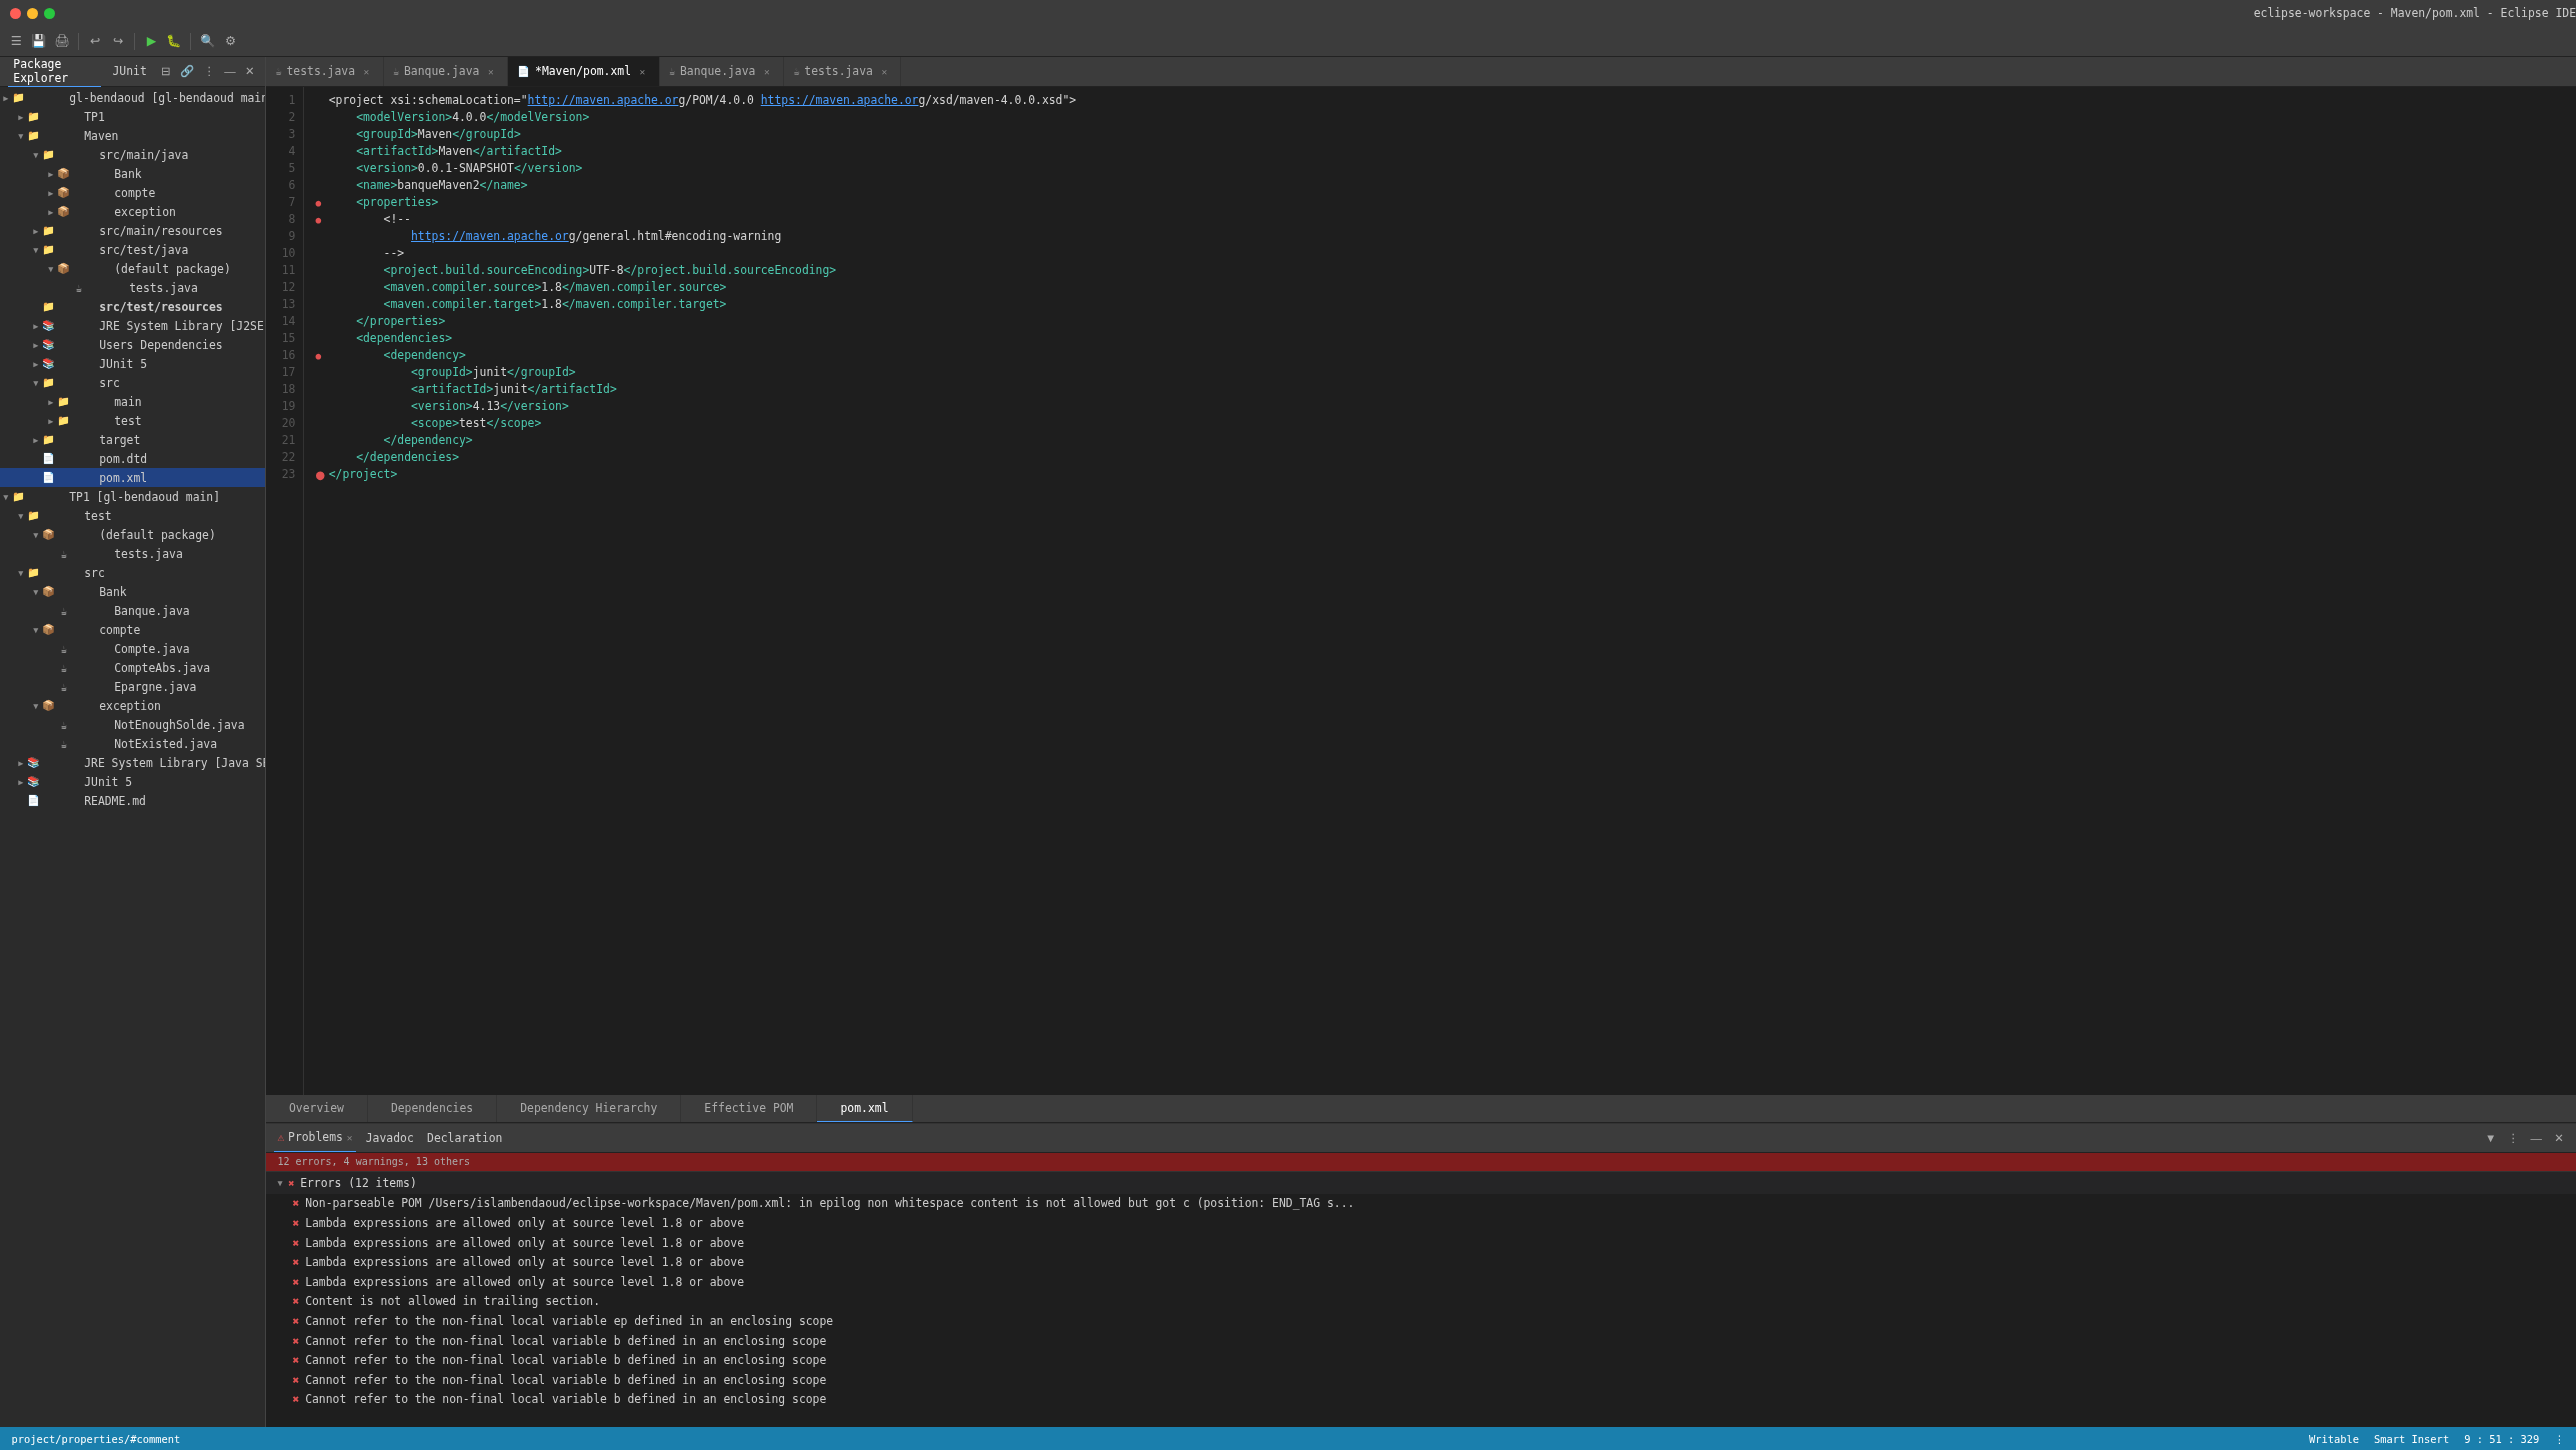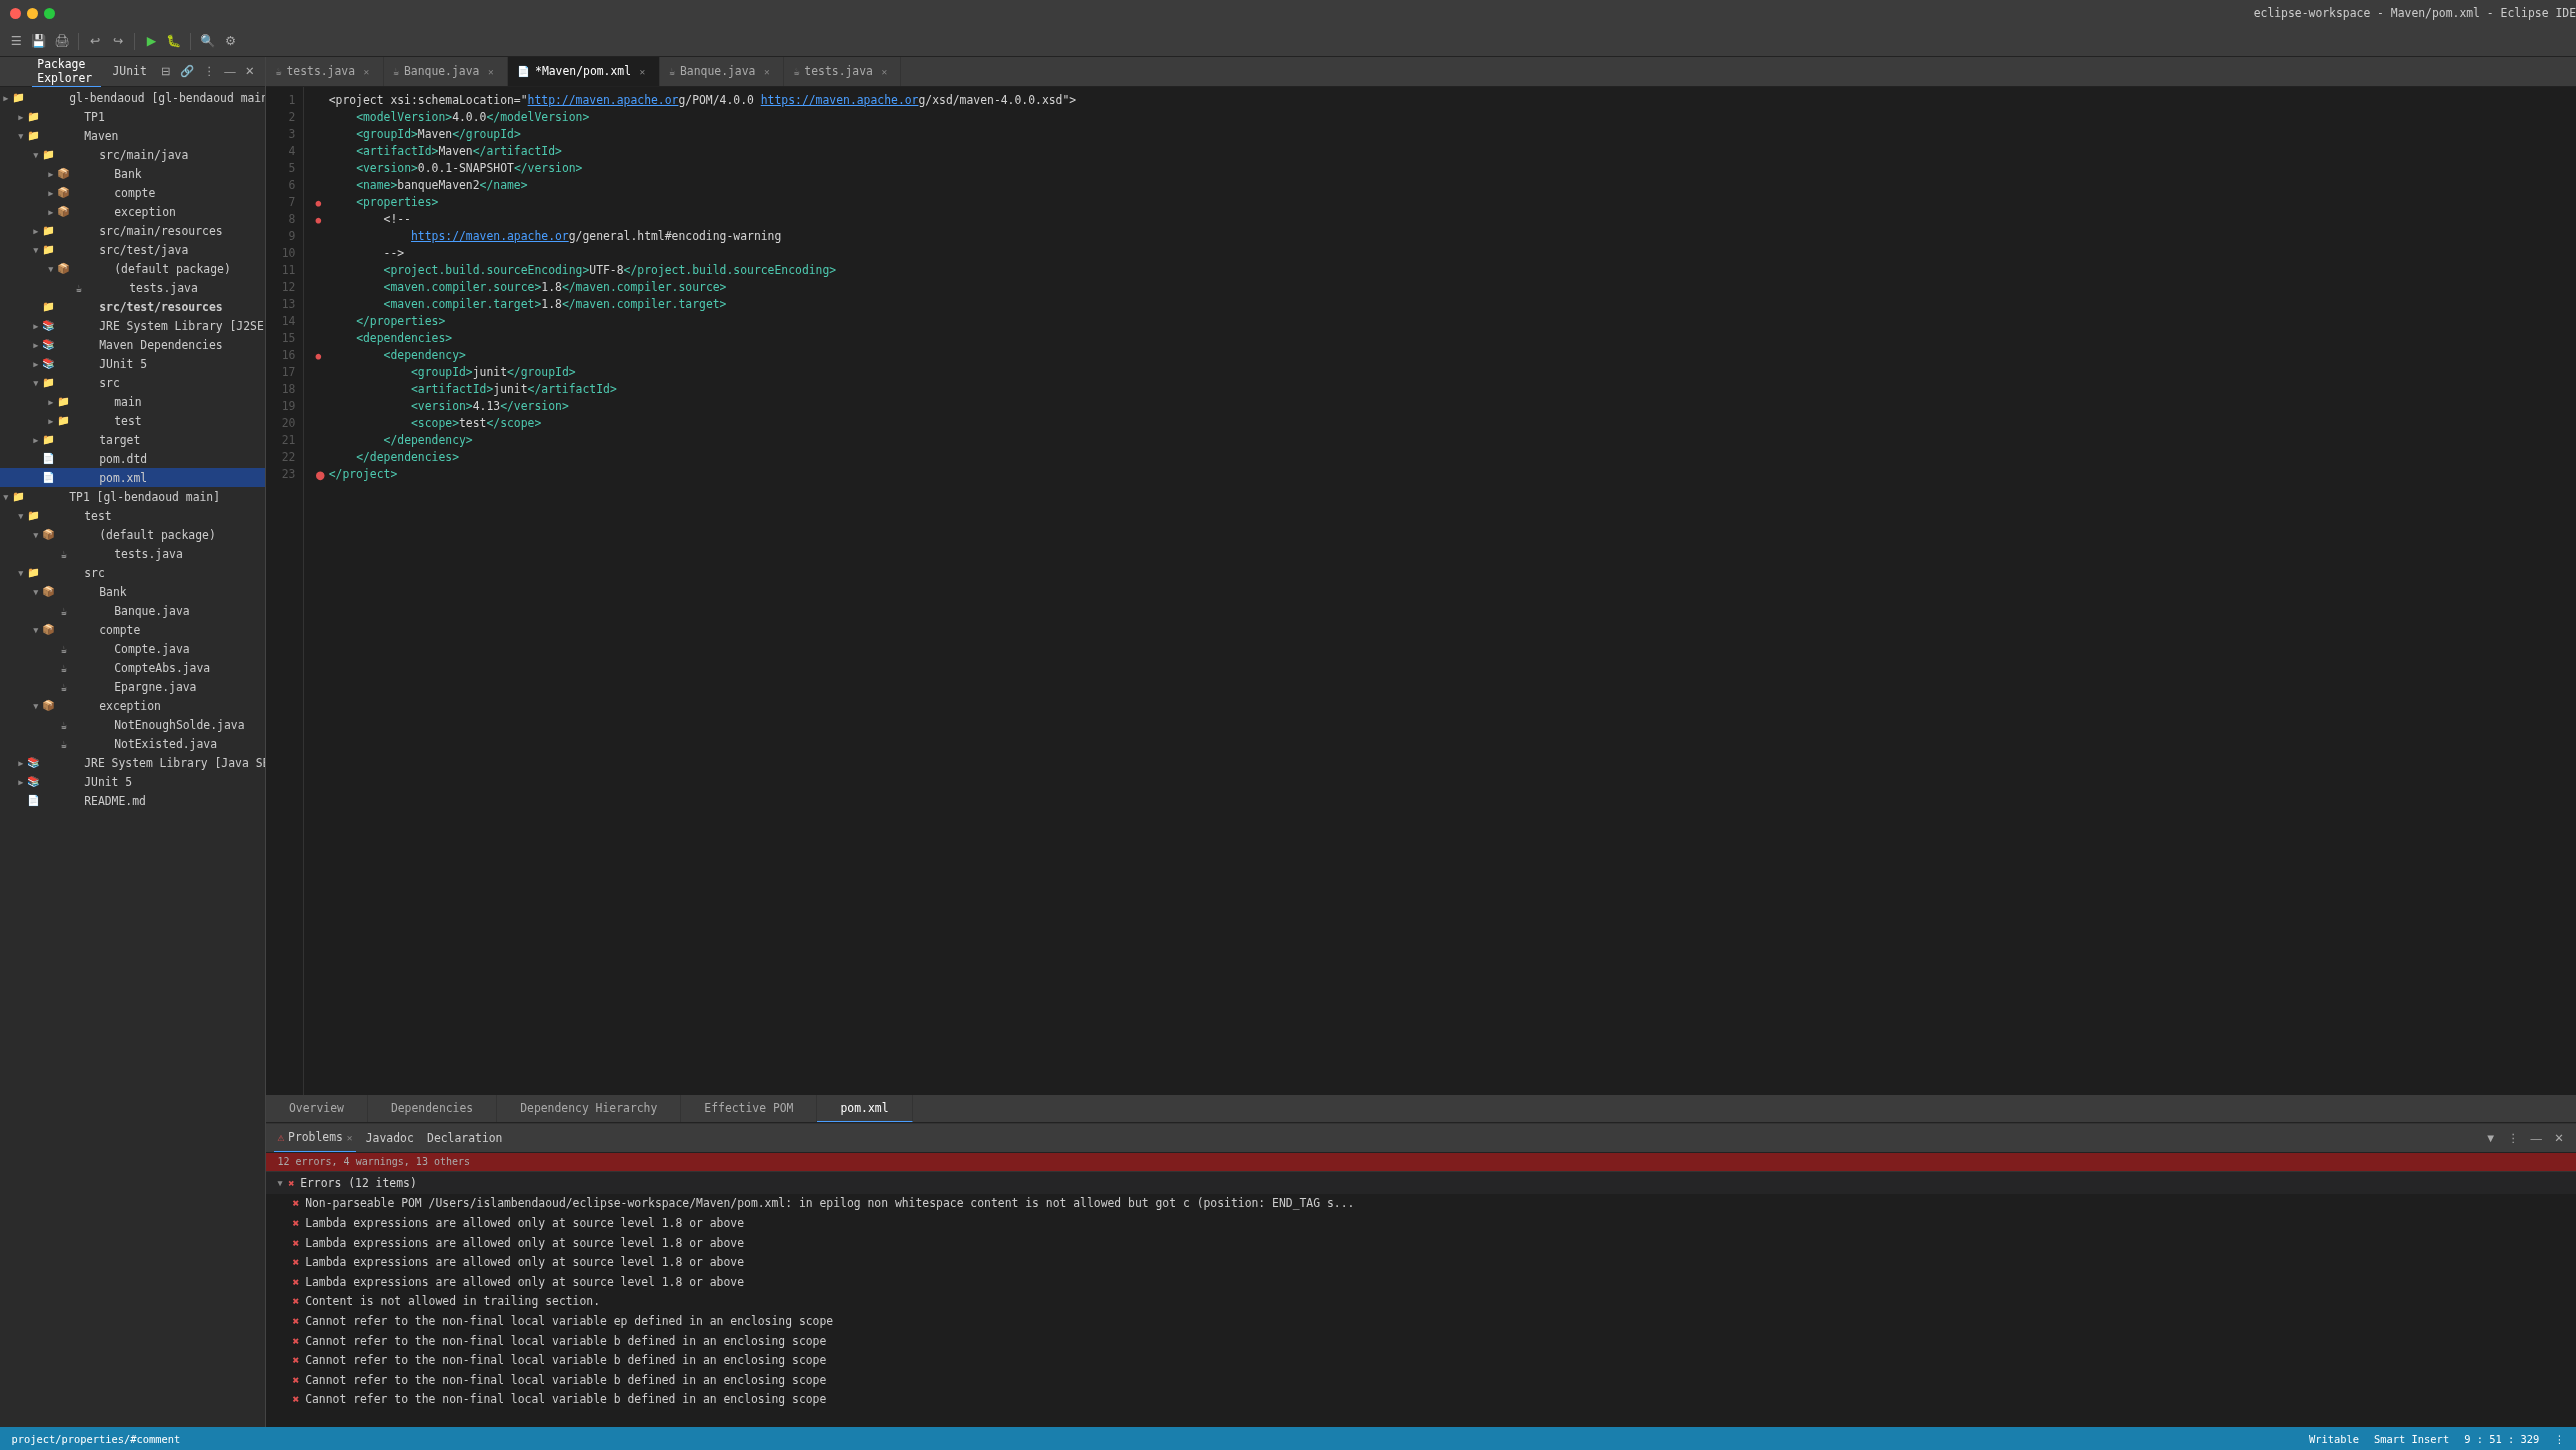--- a/index.html
+++ b/index.html
@@ -103,21 +103,20 @@
     }
     .panel-tab {
       font-size: 11.4px;
       color: #ccc;
       cursor: pointer;
       padding: 1.9px 5.7px;
     }
     .panel-tab.active {
       color: #ffffff;
       border-bottom: 1.9px solid #4a9eff;
-      margin-left: 24px;
     }
     .panel-actions {
       margin-left: auto;
       display: flex;
       gap: 3.8px;
     }
     .panel-action-btn {
       background: transparent;
       border: none;
       color: #aaa;
@@ -534,21 +533,21 @@
           <span class="tree-indent"></span>
           <span class="tree-arrow">▶</span>
           <span class="tree-icon">📚</span>
           <span class="tree-label">JRE System Library [J2SE-1.5]</span>
         </div>
         <div class="tree-item">
           <span class="tree-indent"></span>
           <span class="tree-indent"></span>
           <span class="tree-arrow">▶</span>
           <span class="tree-icon">📚</span>
-          <span class="tree-label">Maven Dependencies</span>
+          <span class="tree-label">Users Dependencies</span>
         </div>
         <div class="tree-item">
           <span class="tree-indent"></span>
           <span class="tree-indent"></span>
           <span class="tree-arrow">▶</span>
           <span class="tree-icon">📚</span>
           <span class="tree-label">JUnit 5</span>
         </div>
         <div class="tree-item">
           <span class="tree-indent"></span>

